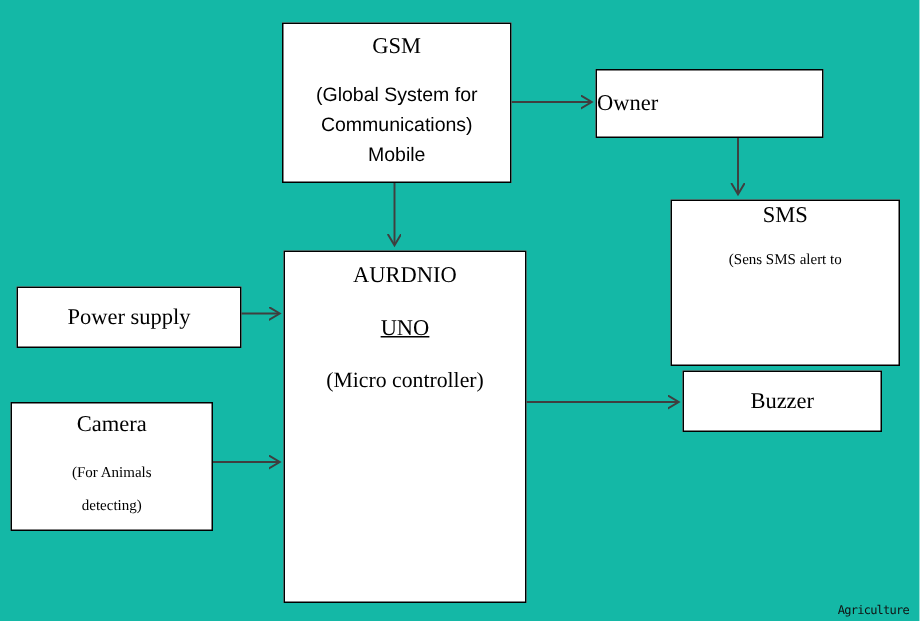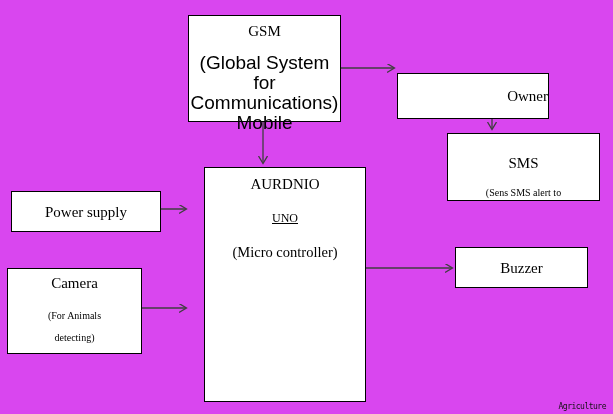--- a/index.html
+++ b/index.html
@@ -1,20 +1,20 @@
 <!DOCTYPE html>
 <html><head>
 <meta charset="utf-8">
 <style>
   html, body { margin: 0; padding: 0; background: #ffffff; }
   .canvas {
     position: relative;
     width: 613px;
     height: 414px;
-    background: #d946ef;
+    background: #14b8a6;
     font-family: "Liberation Serif", serif;
     color: #000000;
     overflow: hidden;
   }
   .node {
     position: absolute;
     border: 1.4px solid #000000;
     background: #ffffff;
     box-sizing: border-box;
     text-align: center;
@@ -24,33 +24,33 @@
     line-height: 18px;
   }
   .node .line {
     font-size: 10px;
   }
   
   .node-gsm { left: 188px; top: 15px; width: 153px; height: 107px; padding-top: 6px; }
   .node-gsm .title { margin-bottom: 13px; }
   .node-gsm .line {
     font-family: "Liberation Sans", sans-serif;
-    font-size: 19px;
+    font-size: 13px;
     line-height: 20px;
   }
   
   .node-owner { left: 397px; top: 46px; width: 152px; height: 46px;
-    display: flex; align-items: center; justify-content: flex-end; margin-top: 27px; }
+    display: flex; align-items: center; justify-content: flex-start; }
   
-  .node-sms { left: 447px; top: 133px; width: 153px; height: 68px; padding-top: 20px; }
+  .node-sms { left: 447px; top: 133px; width: 153px; height: 111px; padding-top: 1px; }
   .node-sms .title { margin-bottom: 10px; }
   .node-sms .line { line-height: 21px; }
   
-  .node-mcu { left: 204px; top: 167px; width: 162px; height: 235px; padding-top: 7px; }
-  .node-mcu .title2 { font-size: 12px; margin-top: 18px; text-decoration: underline; }
+  .node-mcu { left: 189px; top: 167px; width: 162px; height: 235px; padding-top: 7px; }
+  .node-mcu .title2 { font-size: 15px; margin-top: 18px; text-decoration: underline; }
   .node-mcu .note { font-size: 14.5px; margin-top: 18px; }
   
   .node-power { left: 11px; top: 191px; width: 150px; height: 41px;
     display: flex; align-items: center; justify-content: center; }
   
   .node-camera { left: 7px; top: 268px; width: 135px; height: 86px; padding-top: 5px; }
   .node-camera .title { margin-bottom: 13px; }
   .node-camera .line { line-height: 22px; }
   
   .node-buzzer { left: 455px; top: 247px; width: 133px; height: 41px;

